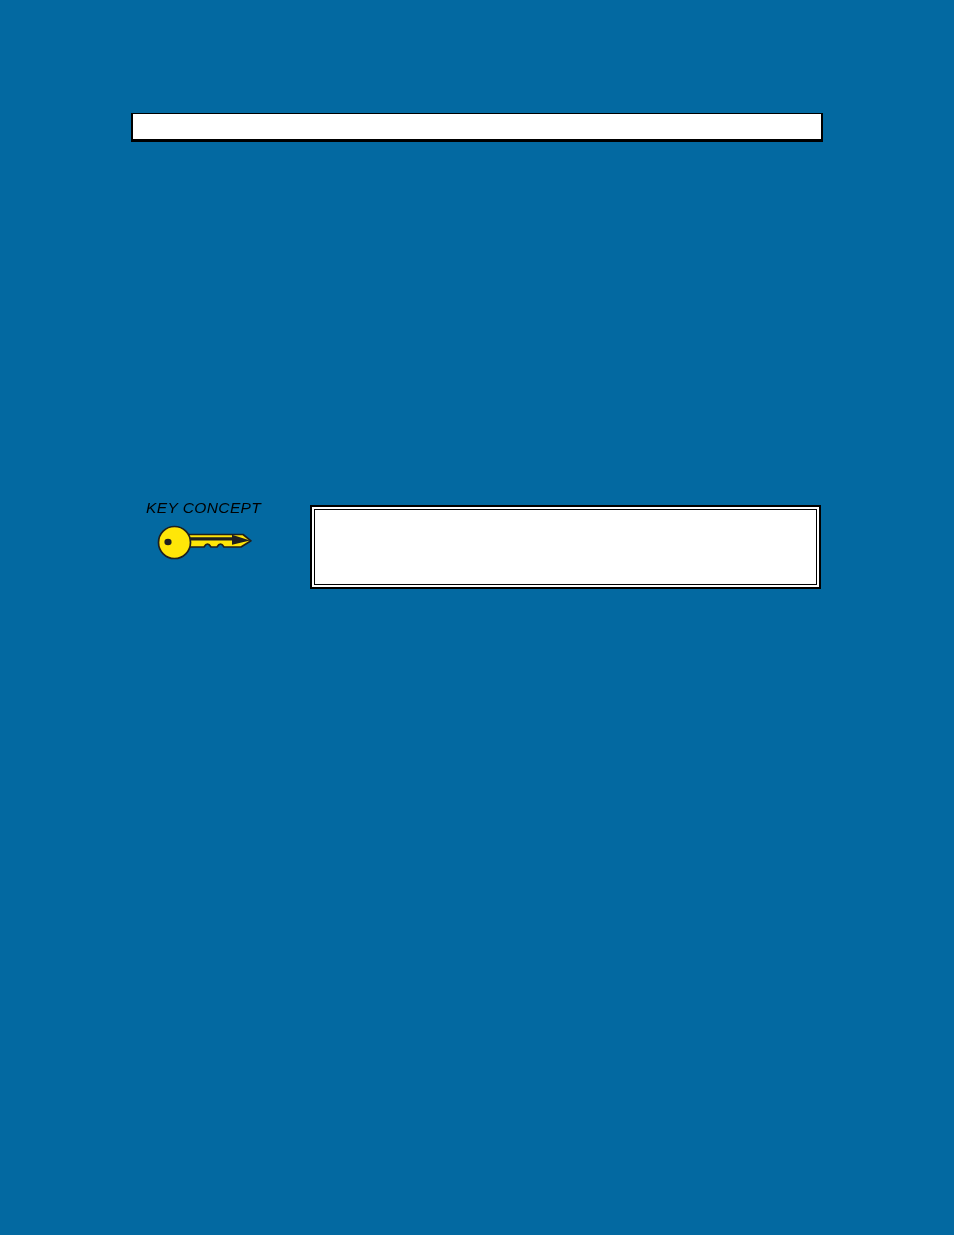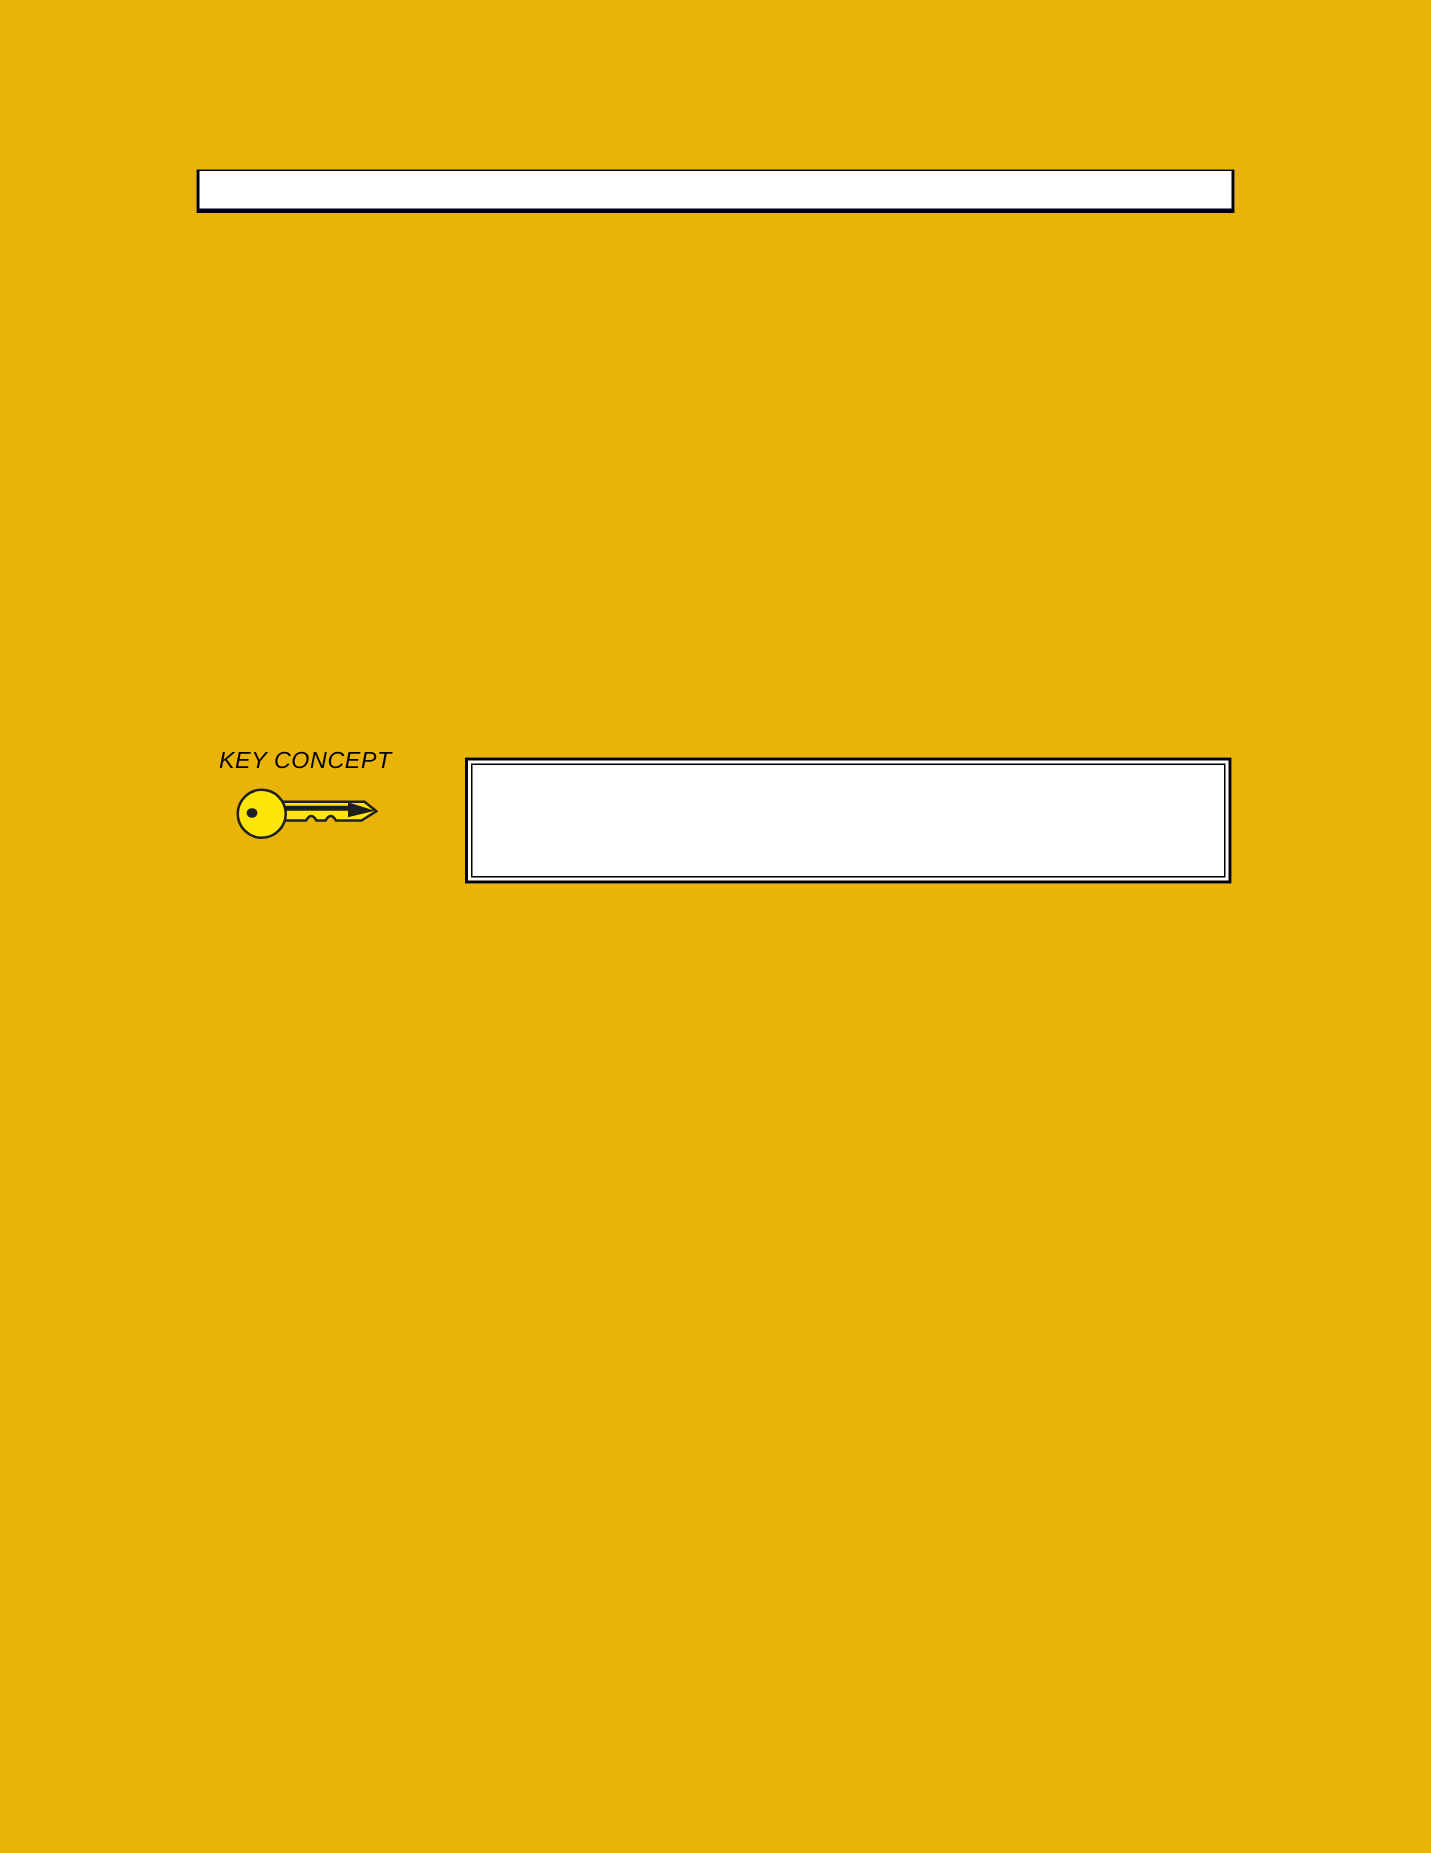--- a/index.html
+++ b/index.html
@@ -5,21 +5,21 @@
   html, body {
     margin: 0;
     padding: 0;
     background: #ffffff;
     font-family: "Liberation Sans", sans-serif;
   }
   .page {
     position: relative;
     width: 954px;
     height: 1235px;
-    background: #eab308;
+    background: #0369a1;
     overflow: hidden;
   }
   
   .title-box {
     position: absolute;
     left: 131px;
     top: 113px;
     width: 692px;
     height: 29px;
     box-sizing: border-box;

